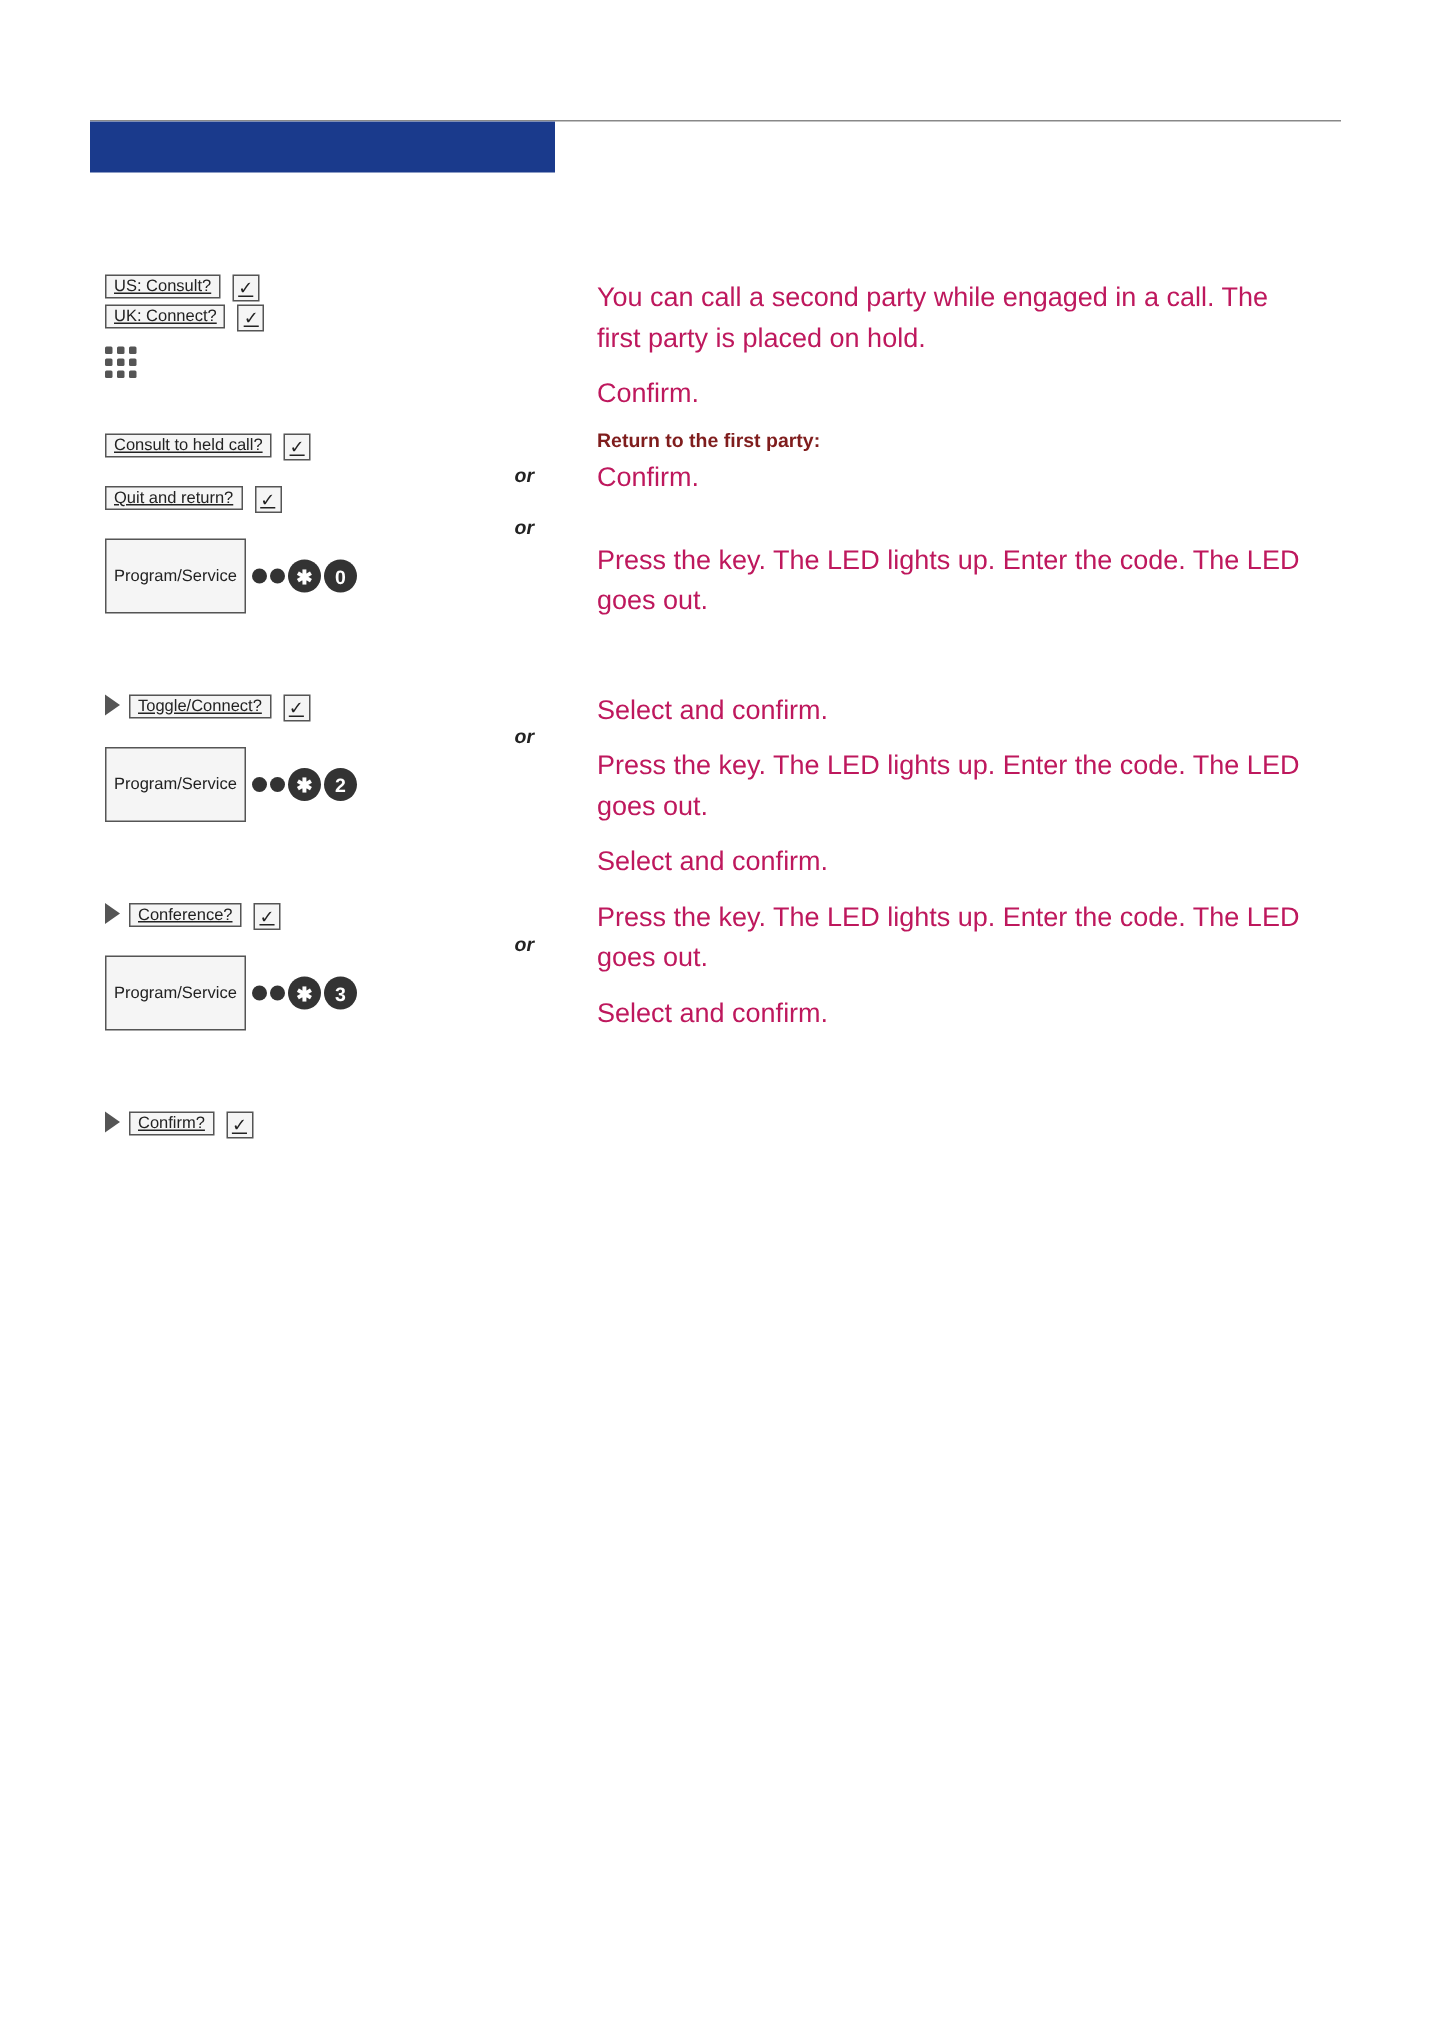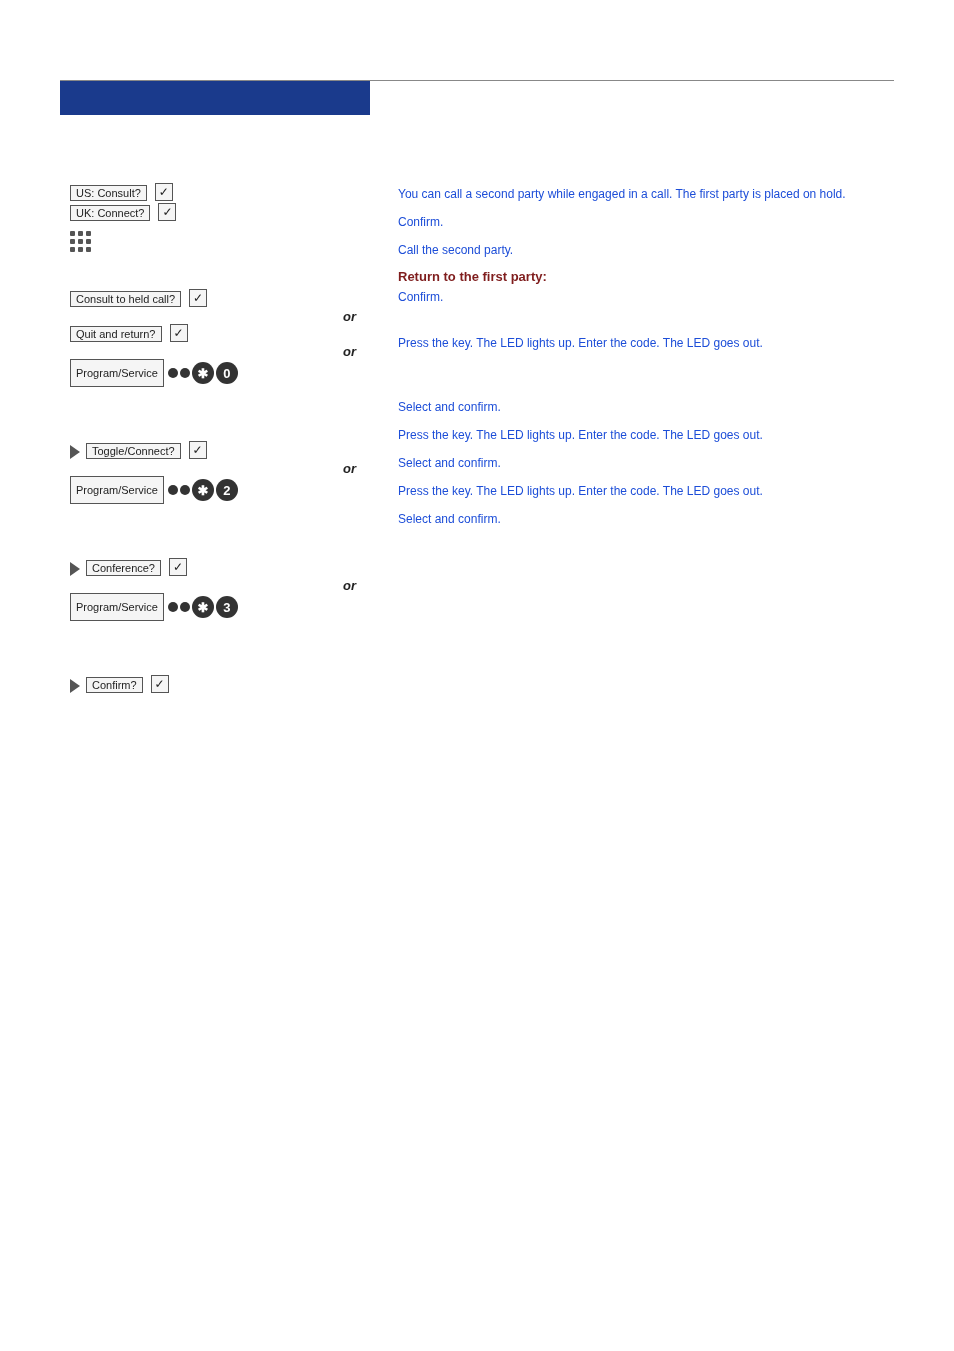--- a/index.html
+++ b/index.html
@@ -73,21 +73,21 @@
     }
     .prog-service-row {
       display: flex;
       align-items: center;
       margin-bottom: 4px;
     }
     .prog-service-box {
       border: 1px solid #555;
       background: #f5f5f5;
       font-size: 11px;
-      padding: 7px 5px;
+      padding: 18px 5px;
       white-space: nowrap;
       margin-right: 4px;
     }
     .led-dot {
       display: inline-block;
       width: 10px;
       height: 10px;
       background: #333;
       border-radius: 50%;
       margin-right: 2px;
@@ -127,43 +127,44 @@
       margin-right: 6px;
       flex-shrink: 0;
     }
     .right-heading-blue {
       color: #7f1d1d;
       font-weight: bold;
       font-size: 13px;
       margin-bottom: 4px;
     }
     .right-text {
-      font-size: 12px;
-      color: #1d4ed8;
+      font-size: 18px;
+      color: #be185d;
       margin-bottom: 10px;
       line-height: 1.5;
     }
     .keypad-grid {
       display: inline-grid;
       grid-template-columns: repeat(3, 6px);
       grid-template-rows: repeat(3, 6px);
       gap: 2px;
       margin-right: 4px;
       vertical-align: middle;
     }
     .keypad-dot {
       width: 5px;
       height: 5px;
       background: #555;
       border-radius: 1px;
     }
     .row-with-check {
       display: flex;
-      align-items: flex-end;
+      align-items: flex-start;
       margin-bottom: 2px;
+      text-decoration: underline;
     }
     .spacer-small { height: 8px; }
     .spacer-medium { height: 18px; }
   </style>
 </head>
 <body>
 
 <div class="page">
   <div class="top-rule"></div>
 
@@ -279,21 +280,20 @@
     <div class="right-col">
 
       <div class="spacer-medium"></div>
       <div class="spacer-medium"></div>
       <div class="spacer-medium"></div>
       <div class="spacer-medium"></div>
       <div class="spacer-medium"></div>
 
       <div class="right-text">You can call a second party while engaged in a call. The first party is placed on hold.</div>
       <div class="right-text">Confirm.</div>
-      <div class="right-text">Call the second party.</div>
 
       <div class="right-heading-blue">Return to the first party:</div>
       <div class="right-text">Confirm.</div>
       <div class="spacer-medium"></div>
       <div class="right-text">Press the key. The LED lights up. Enter the code. The LED goes out.</div>
 
       <div class="spacer-medium"></div>
       <div class="spacer-medium"></div>
 
       <div class="right-text">Select and confirm.</div>

